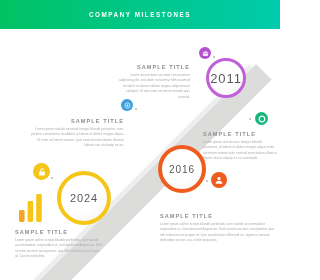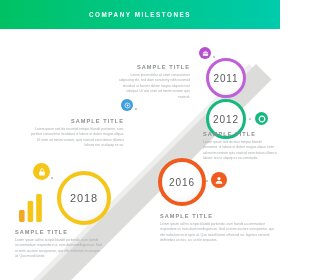--- a/index.html
+++ b/index.html
@@ -87,21 +87,21 @@
   .bubble .year {
     position: absolute;
     left: 0;
     top: 0;
     width: 100%;
     height: 100%;
     display: flex;
     align-items: center;
     justify-content: center;
     color: #58595b;
-    font-size: 10px;
+    font-size: 13px;
     letter-spacing: 0.9px;
     font-weight: normal;
   }
 
   
   #bubble-2011 { left: 206px; top: 58px; width: 40px; height: 40px; }
   #bubble-2011 .ring { width: 40px; height: 40px; border: 3px solid #c060d8; }
   #bubble-2011 .tail {
     left: 26px; top: 31px;
     border-left: 9px solid #c060d8;
@@ -123,21 +123,21 @@
   #bubble-2014 { left: 132px; top: 111px; width: 42px; height: 42px; }
   #bubble-2014 .ring { width: 42px; height: 42px; border: 3px solid #3d9fe0; }
   #bubble-2014 .tail {
     left: 28px; top: 33px;
     border-left: 9px solid #3d9fe0;
     border-bottom: 9px solid transparent;
     transform: rotate(12deg);
   }
 
   
-  #bubble-2016 { left: 158px; top: 158px; width: 48px; height: 48px; }
+  #bubble-2016 { left: 158px; top: 145px; width: 48px; height: 48px; }
   #bubble-2016 .ring { width: 48px; height: 48px; border: 4px solid #ef5c1e; }
   #bubble-2016 .tail {
     left: 4px; top: 36px;
     border-right: 11px solid #ef5c1e;
     border-bottom: 11px solid transparent;
     transform: rotate(-10deg);
   }
   #bubble-2016 .year { font-size: 10px; }
 
   
@@ -232,25 +232,20 @@
     </svg>
   </div>
   <div class="badge-dot" style="left:213px; top:56px;"></div>
 
   <div class="bubble" id="bubble-2011">
     <div class="tail"></div>
     <div class="ring"></div>
     <div class="year">2011</div>
   </div>
 
-  <div class="bubble" id="bubble-2012">
-    <div class="tail"></div>
-    <div class="ring"></div>
-    <div class="year">2012</div>
-  </div>
 
   <div class="badge-dot" style="left:249px; top:118px;"></div>
   <div class="badge" id="badge-green">
     <svg width="8" height="8" viewBox="0 0 16 16" aria-hidden="true">
       <circle cx="8" cy="8" r="5.6" fill="none" stroke="#ffffff" stroke-width="2.4"></circle>
     </svg>
   </div>
 
   <div class="text-block align-left" id="text-2012">
     <p class="tb-title">SAMPLE TITLE</p>
@@ -302,21 +297,21 @@
     <svg width="28" height="30" viewBox="0 0 28 30" aria-hidden="true">
       <rect x="1" y="18" width="5.6" height="12" rx="1.4" fill="#f5a623"></rect>
       <rect x="9.6" y="9" width="5.6" height="21" rx="1.4" fill="#f5c517"></rect>
       <rect x="18.2" y="2" width="5.6" height="28" rx="1.4" fill="#f5c517"></rect>
     </svg>
   </div>
 
   <div class="bubble" id="bubble-2017">
     <div class="tail"></div>
     <div class="ring"></div>
-    <div class="year">2018</div>
+    <div class="year">2024</div>
   </div>
 
   <div class="text-block align-left" id="text-2017">
     <p class="tb-title">SAMPLE TITLE</p>
     <p class="tb-body">Lorem ipsum ad his scripta blandit partiendo, eum fastidii accommodare respondere ut, nam diam intellegam an. Sed at enim auctore suscipiantur, quo elitr indoctum incorrupte id. Quo mundi latine.</p>
   </div>
 
 </div>
 
 </body></html>

